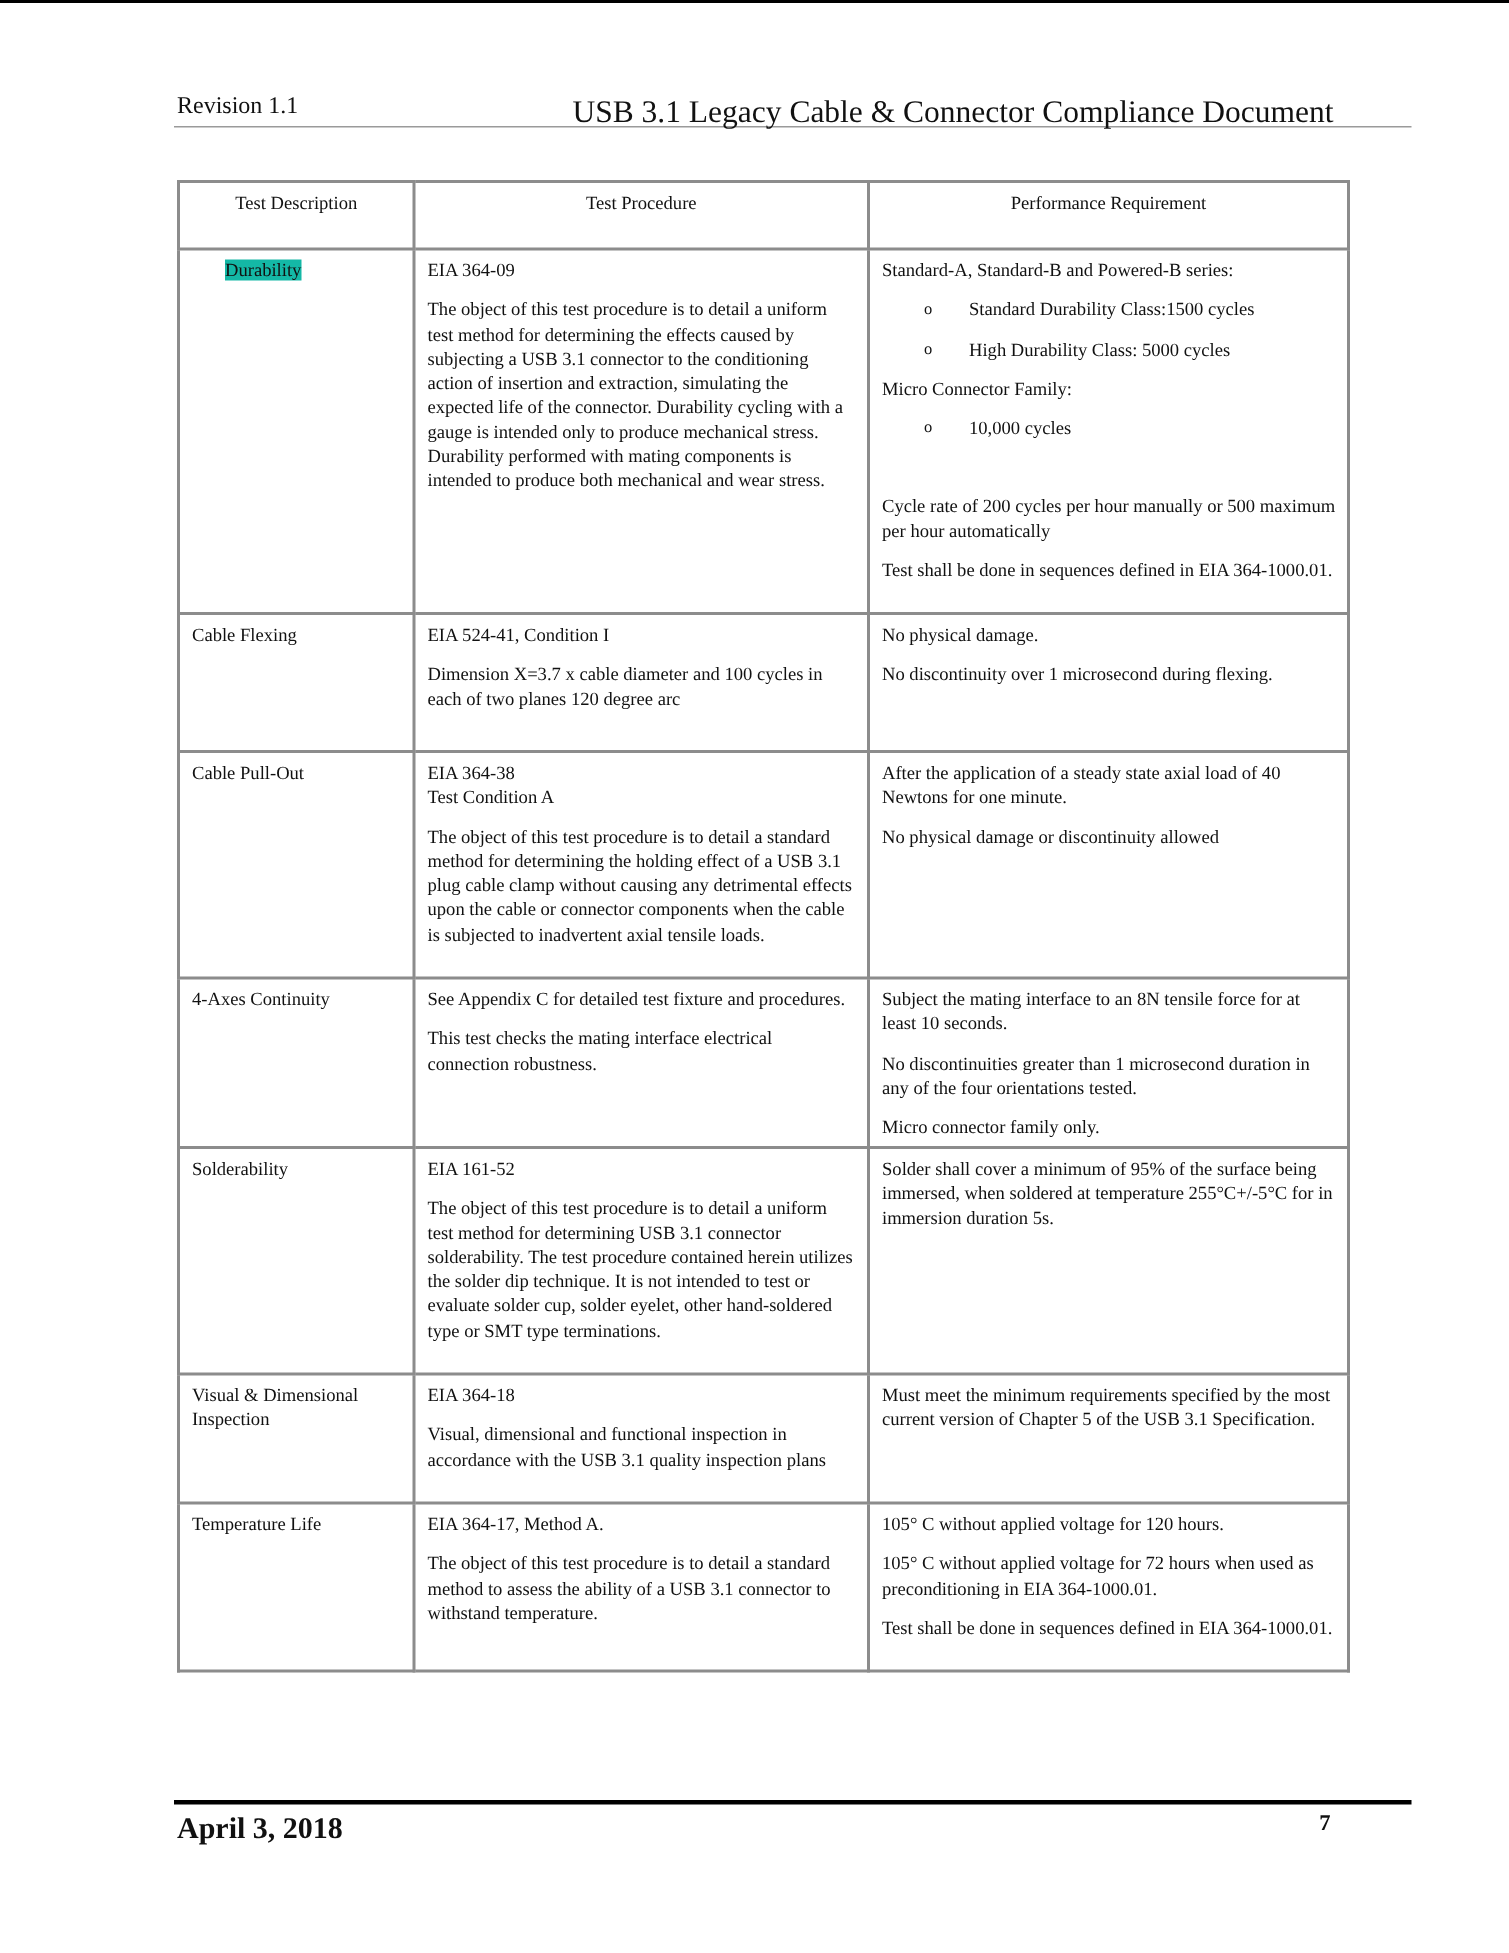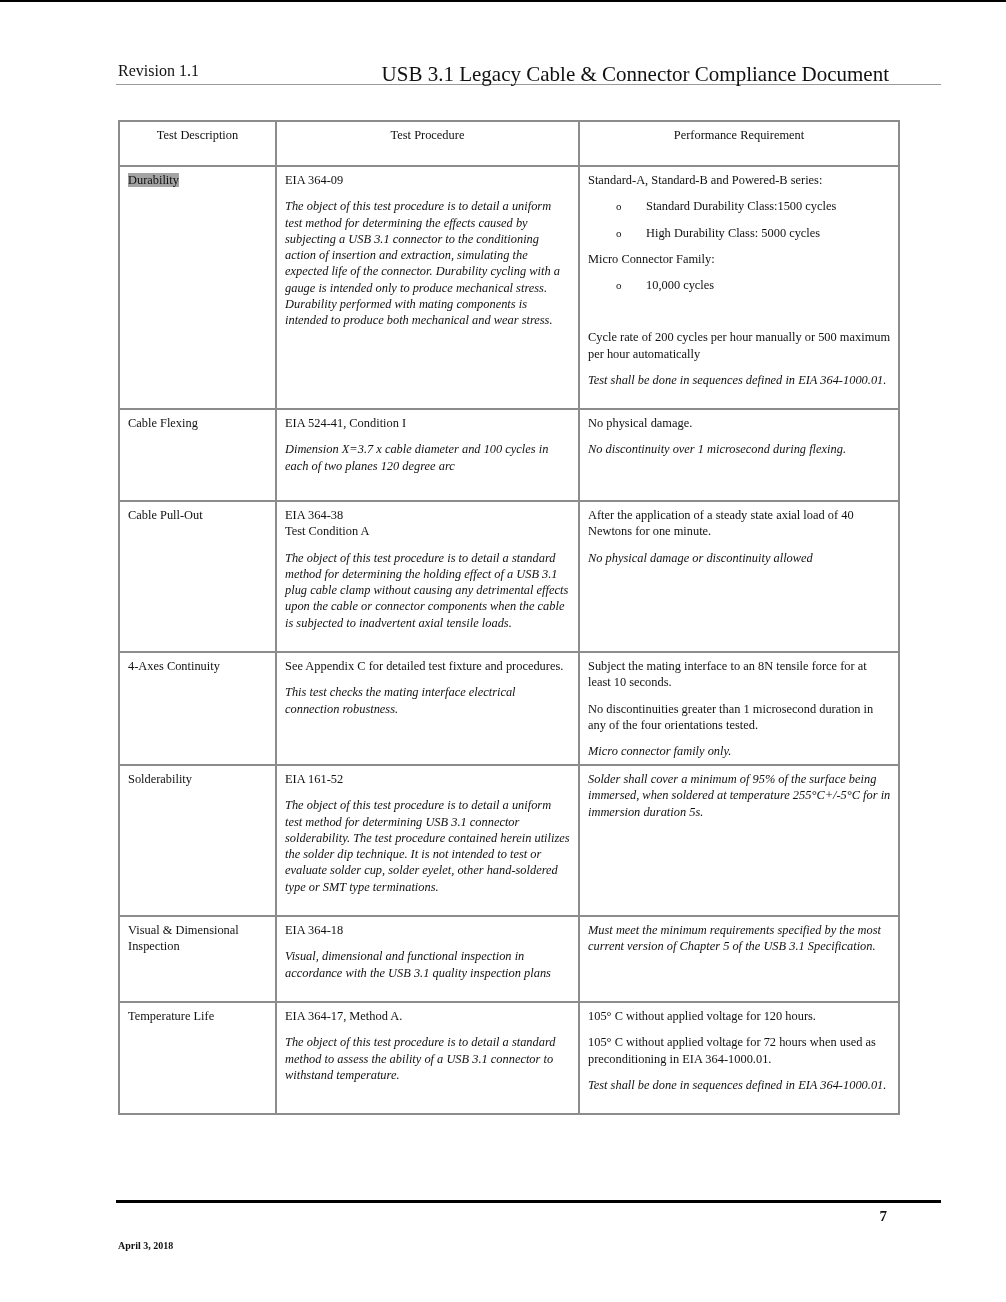--- a/index.html
+++ b/index.html
@@ -23,38 +23,38 @@
   table.spec th, table.spec td {
     border: 2px solid #8c8c8c; vertical-align: top; padding: 0;
   }
   table.spec th {
     font-weight: normal; font-size: 12.4px; text-align: center; height: 38px;
     padding-top: 5px; vertical-align: top;
   }
   col.c1 { width: 157px; } col.c2 { width: 303px; } col.c3 { width: 320px; }
   td .cell { padding: 5px 7px 2px 8px; }
   td p { margin: 0 0 10px 0; }
-  td p:last-child { margin-bottom: 0; font-style: italic; }
-  .hl { background: #a3a3a3; }
+  td p:last-child { margin-bottom: 0; }
+  .hl { background: #14b8a6; margin-left: 22px; }
   .bullet { display: flex; margin: 0 0 10px 0; }
   .bullet .mark { width: 30px; padding-left: 28px; font-size: 11px; }
   .spacer-lg { height: 26px; }
   tr.r1 td { height: 241px; }
   tr.r2 td { height: 90px; margin-left: 14px; }
   tr.r3 td { height: 149px; }
   tr.r4 td { height: 111px; }
   tr.r5 td { height: 149px; }
   tr.r6 td { height: 84px; }
   tr.r7 td { height: 110px; }
 
   .page-footer {
     position: absolute; left: 116px; top: 1198px; width: 825px;
     border-top: 3px solid #000;
   }
-  .page-footer .date { position: absolute; left: 2px; top: 5px; font-weight: bold; font-size: 10px; margin-top: 32px; }
+  .page-footer .date { position: absolute; left: 2px; top: 5px; font-weight: bold; font-size: 20px; }
   .page-footer .num { position: absolute; right: 54px; top: 5px; font-weight: bold; font-size: 15px; }
 </style>
 </head>
 <body>
 
 <div class="page-header">
   <span class="rev">Revision 1.1</span>
   <span class="title">USB 3.1 Legacy Cable &amp; Connector Compliance Document</span>
 </div>
 

